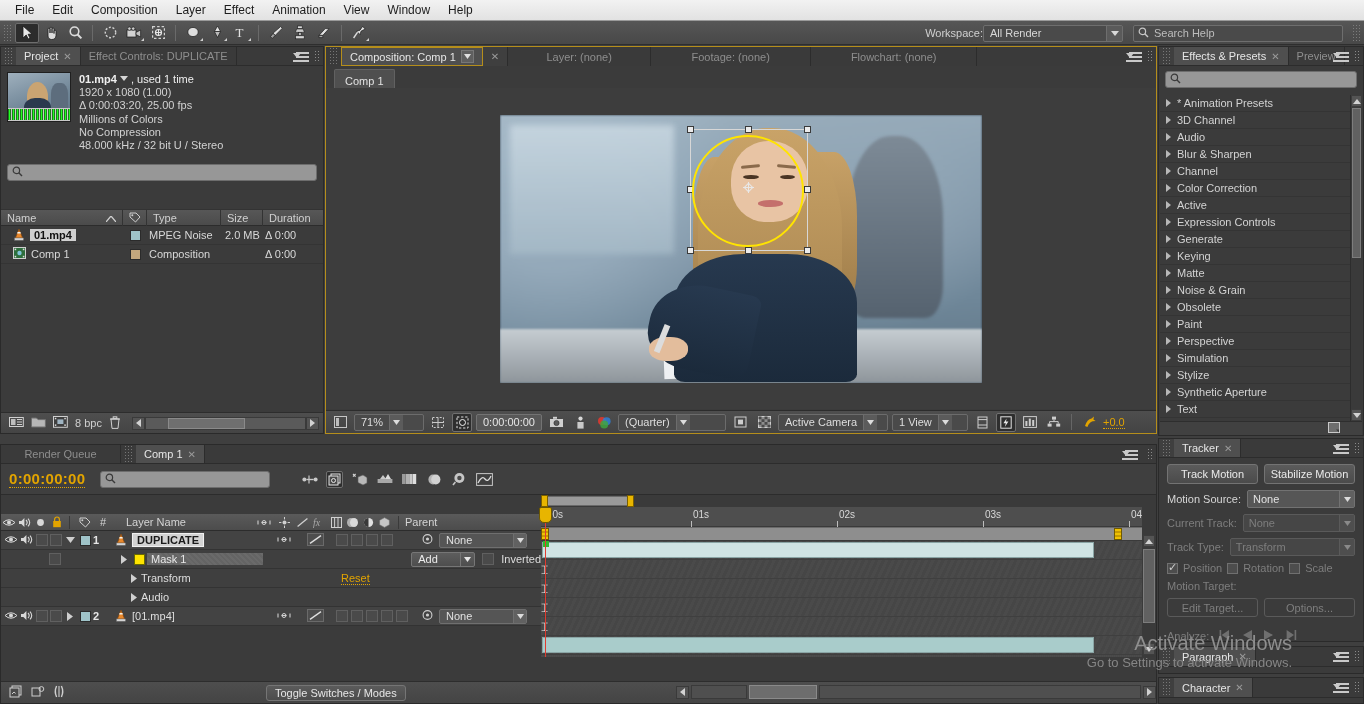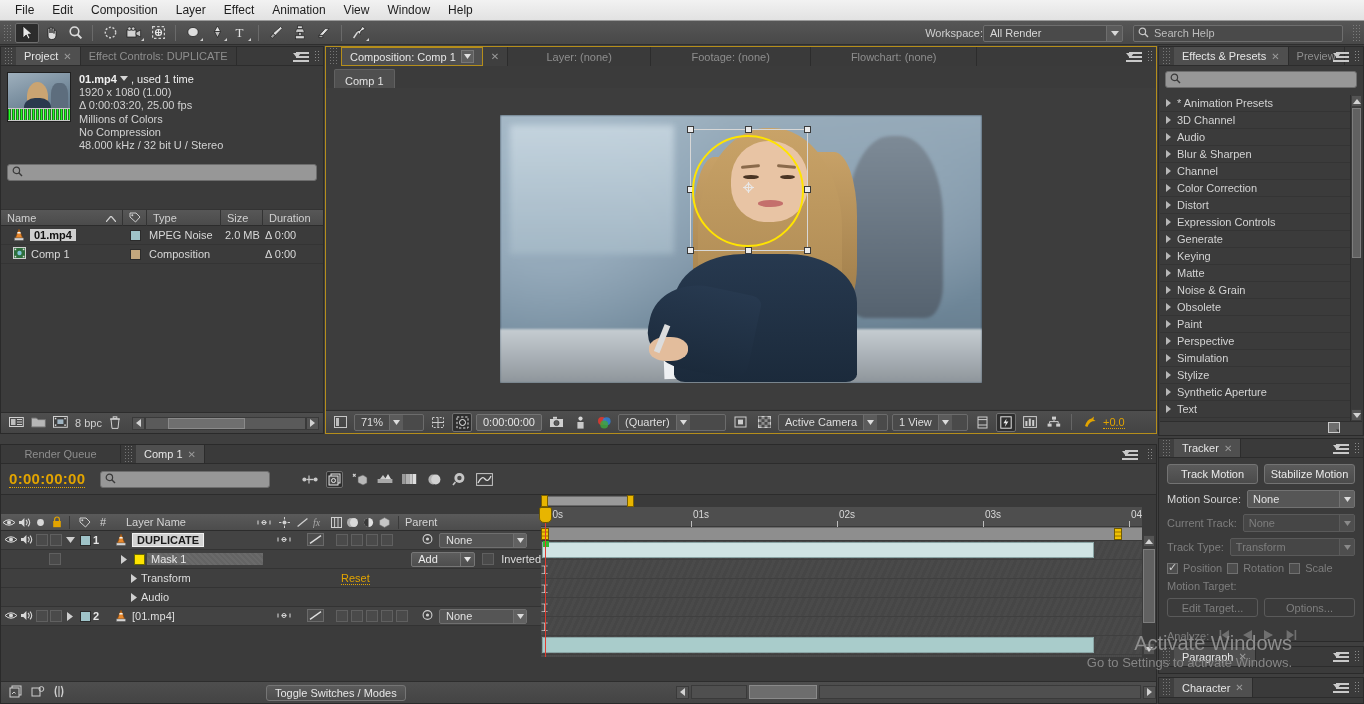--- a/index.html
+++ b/index.html
@@ -880,21 +880,21 @@
         <div class="fxrow">
           <span class="tri-r"></span>
           <span>Channel</span>
         </div>
         <div class="fxrow">
           <span class="tri-r"></span>
           <span>Color Correction</span>
         </div>
         <div class="fxrow">
           <span class="tri-r"></span>
-          <span>Distort</span>
+          <span>Active</span>
         </div>
         <div class="fxrow">
           <span class="tri-r"></span>
           <span>Expression Controls</span>
         </div>
         <div class="fxrow">
           <span class="tri-r"></span>
           <span>Generate</span>
         </div>
         <div class="fxrow">

